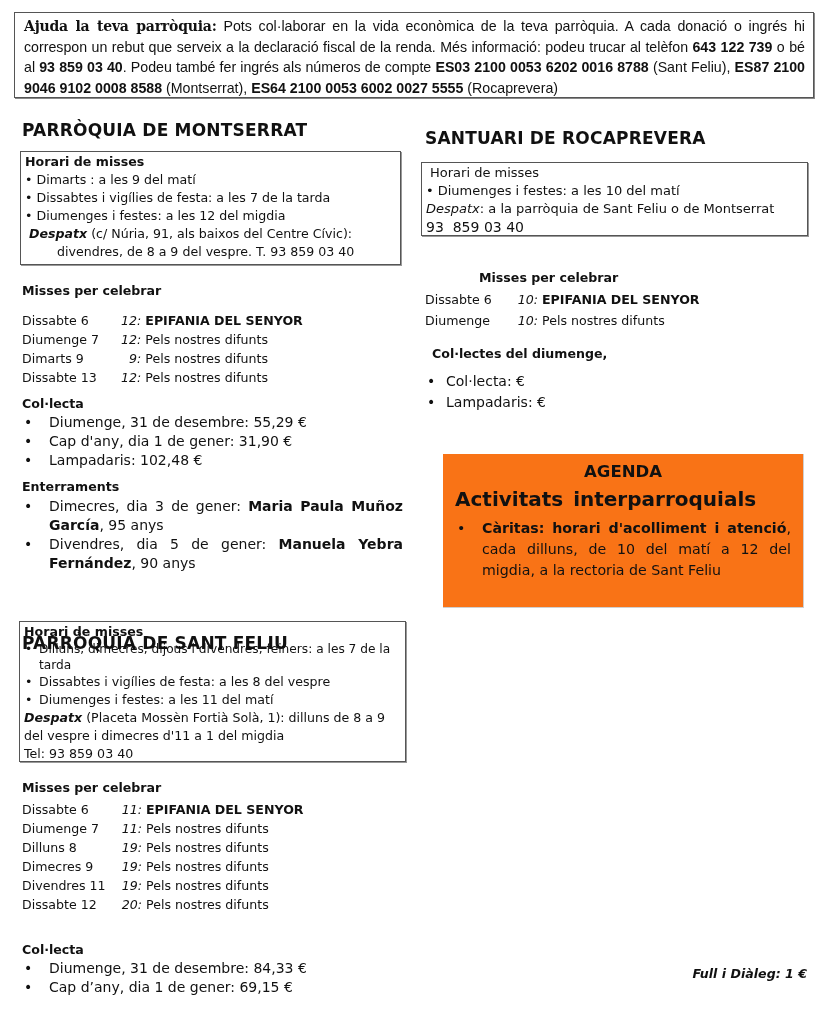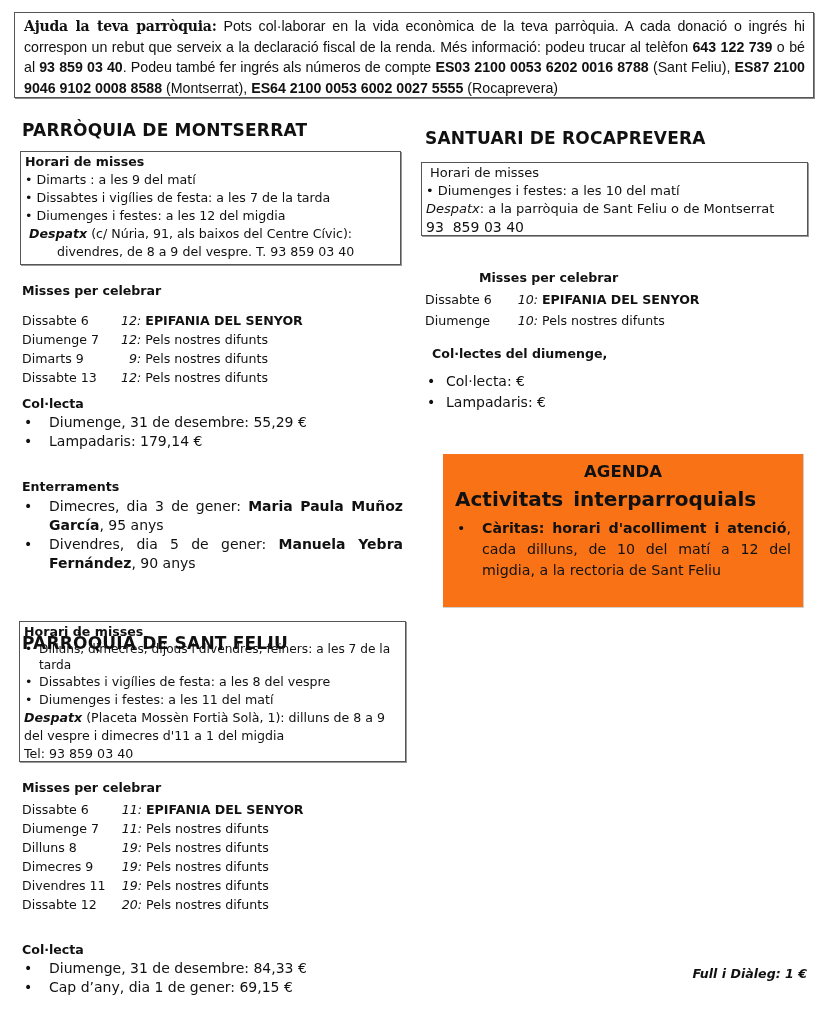--- a/index.html
+++ b/index.html
@@ -91,21 +91,22 @@
     <td>Dissabte 13</td>
     <td style="text-align:right;padding-right:4px;" class="hour">12:</td>
     <td>Pels nostres difunts</td>
   </tr>
 </tbody>
   </table>
 
 <div class="abs sub" style="left:22px; top:396px;">Col·lecta</div>
 <ul class="abs bul" style="left:22px; top:413px; width:382px;">
   <li>Diumenge, 31 de desembre: 55,29 €</li>
-  <li>Lampadaris: 179,14 €</li>
+  <li>Cap d'any, dia 1 de gener: 31,90 €</li>
+  <li>Lampadaris: 102,48 €</li>
 </ul>
 
 <div class="abs sub" style="left:22px; top:479px;">Enterraments</div>
 <ul class="abs bul" style="left:22px; top:497px; width:381px;">
   <li><span>Dimecres, dia 3 de gener: </span><b>Maria Paula Muñoz García</b><span>, 95 anys</span></li>
   <li><span>Divendres, dia 5 de gener: </span><b>Manuela Yebra Fernández</b><span>, 90 anys</span></li>
 </ul>
 
 <h2 class="abs sec" style="left:22px; top:589px;margin-top:44px;">PARRÒQUIA DE SANT FELIU</h2>
 

